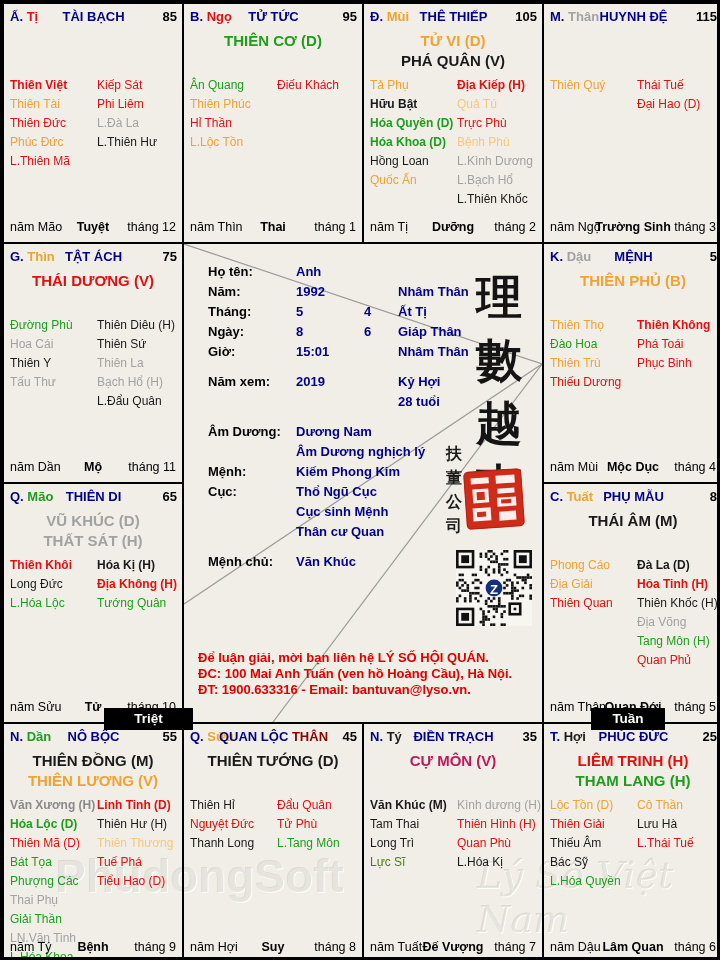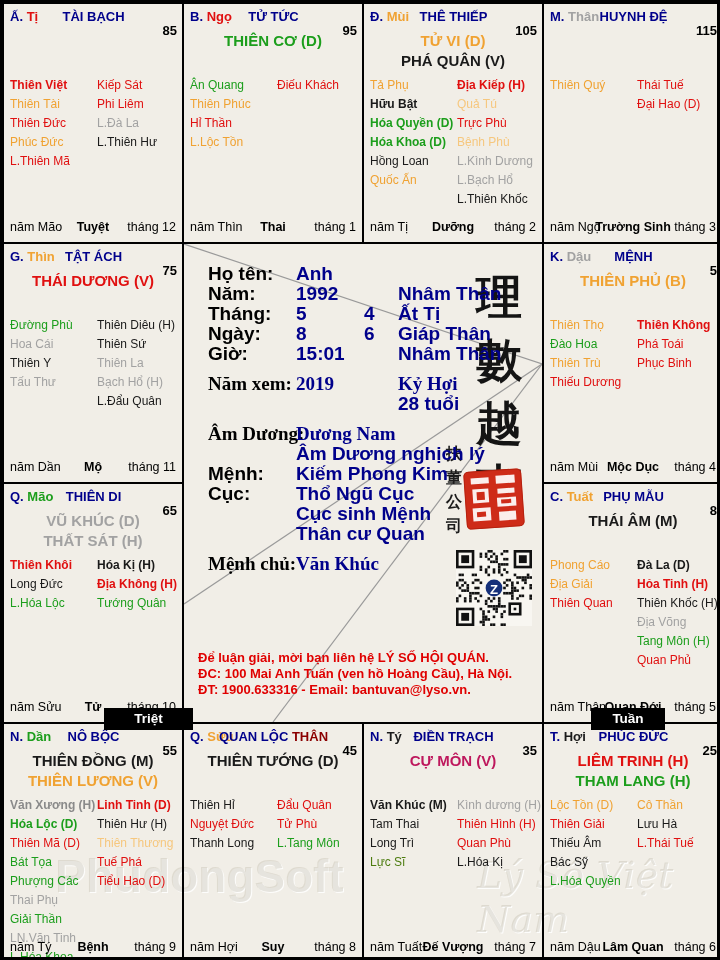--- a/index.html
+++ b/index.html
@@ -3,39 +3,39 @@
 <meta charset="utf-8">
 <style>
   html,body{margin:0;padding:0;background:#d8d5cf;}
   #stage{position:relative;width:720px;height:960px;background:#f1eee7;border:3px solid #000;
          box-sizing:border-box;font-family:"Liberation Sans",sans-serif;overflow:hidden;}
   
   .cell{position:absolute;width:180px;height:240px;border:1px solid #000;box-sizing:border-box;z-index:2;}
   .hdr{position:absolute;top:5px;left:6px;right:5px;height:18px;font-size:13px;font-weight:bold;white-space:nowrap;}
   .hl{position:absolute;left:0;top:0;}
   .hc{position:absolute;left:0;right:0;top:0;text-align:center;color:#00008B;}
-  .hr{position:absolute;right:0;top:0;color:#000;margin-top:14px;}
+  .hr{position:absolute;right:0;top:0;color:#000;}
   .stem{color:#00008B;}
   .mains{position:absolute;top:27px;left:2px;right:2px;text-align:center;font-size:15px;font-weight:bold;
          line-height:20px;white-space:nowrap;}
   .scol{position:absolute;top:72px;font-size:12px;line-height:19px;white-space:nowrap;}
   .c1{left:6px;}
   .c2{left:93px;}
   .ftr{position:absolute;left:6px;right:6px;bottom:6px;height:16px;font-size:12.5px;color:#000;}
   .fl{position:absolute;left:0;top:0;}
   .fm{position:absolute;left:0;right:0;top:0;text-align:center;font-weight:bold;}
   .fr{position:absolute;right:0;top:0;}
   .b{font-weight:bold;}
   
   #center{position:absolute;left:180px;top:240px;width:360px;height:480px;border:1px solid #000;
           box-sizing:border-box;z-index:2;}
   #lines{position:absolute;left:0;top:0;width:358px;height:478px;z-index:0;}
   #info{position:absolute;left:24px;top:20px;z-index:3;}
-  .irow{display:flex;height:20px;align-items:center;font-size:19px;font-weight:bold;white-space:nowrap;}
-  .irow.gap{margin-top:10px;font-family:Liberation Serif, serif;}
+  .irow{display:flex;height:20px;align-items:flex-start;font-size:13px;font-weight:bold;white-space:nowrap;}
+  .irow.gap{margin-top:10px;}
   .il{width:88px;color:#000;flex:none;}
   .iv1{min-width:68px;color:#00008B;flex:none;}
   .iv1.fix{width:68px;}
   .iv2{width:34px;color:#00008B;flex:none;}
   .icc{color:#00008B;}
   #contact{position:absolute;left:14px;top:406px;font-size:13px;font-weight:bold;color:#e00000;
            line-height:16px;white-space:nowrap;z-index:3;}
   
   #callig{position:absolute;left:284px;top:22px;width:62px;text-align:center;z-index:1;
           font-family:"DejaVu Serif",serif;font-size:46px;font-weight:bold;color:#141414;line-height:63px;}

